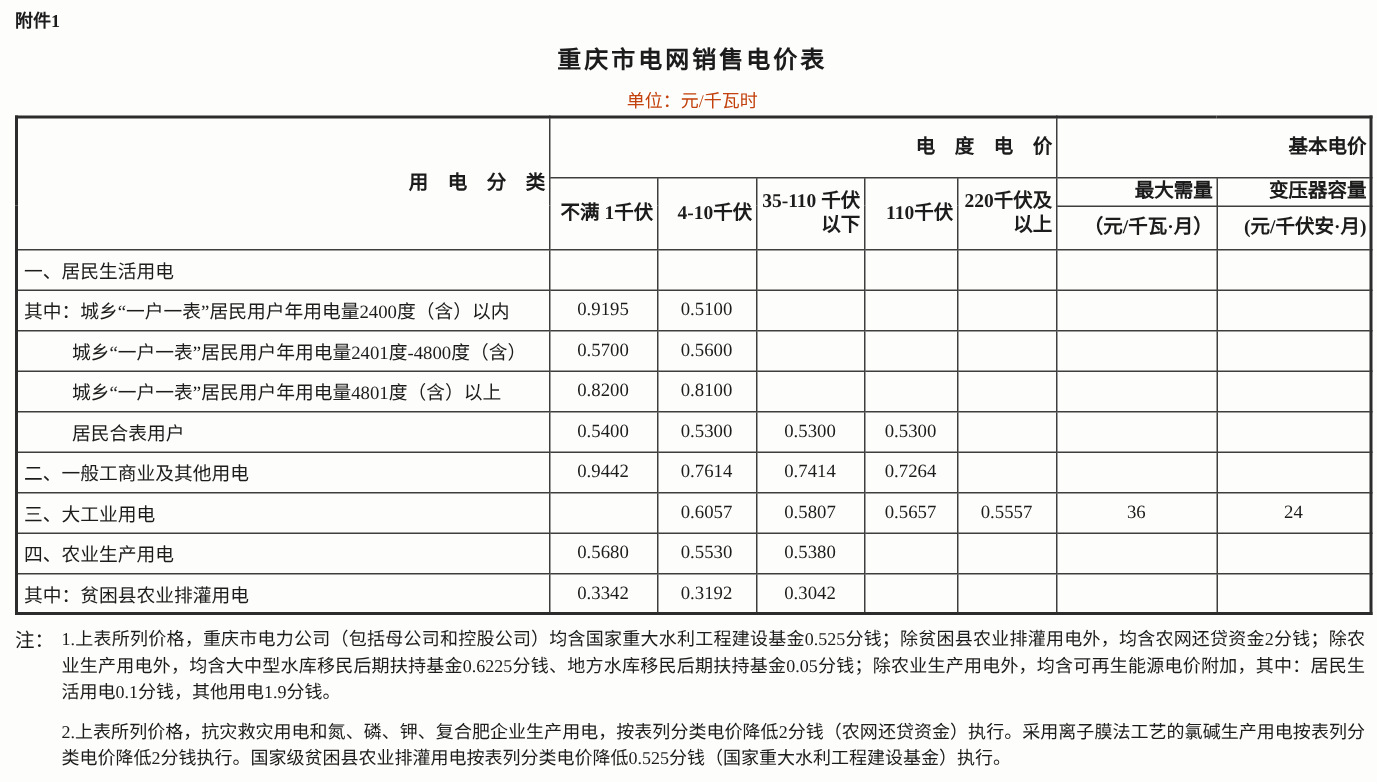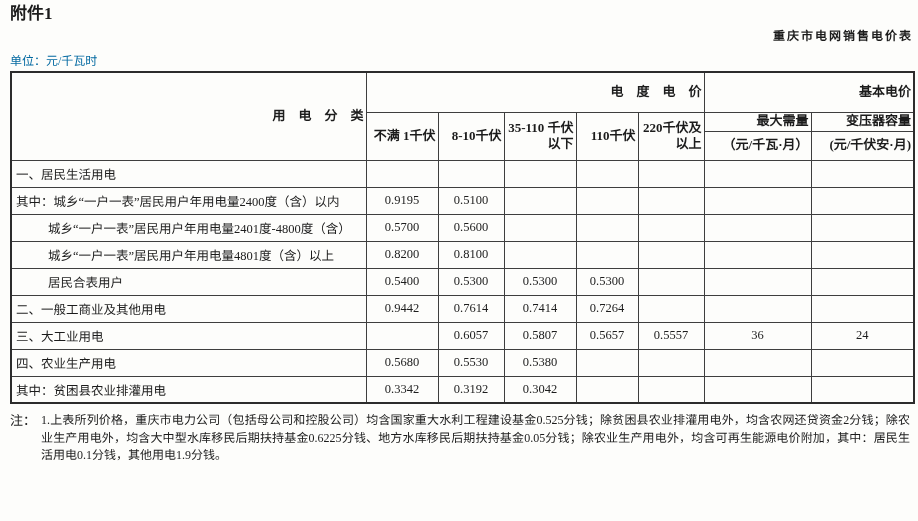--- a/index.html
+++ b/index.html
@@ -2,27 +2,27 @@
 <html lang="zh-CN"><head>
 <meta charset="utf-8">
 <style>
   html,body{margin:0;padding:0;}
   body{
     width:918px;height:521px;background:#fdfdfb;color:#1c1c1c;
     font-family:"Liberation Serif","DejaVu Serif",serif;
     overflow:hidden;
   }
   .page{padding:6px 5px 0 10px;}
-  .attachment{font-size:17px;font-weight:bold;line-height:16px;}
+  .attachment{font-size:12px;font-weight:bold;line-height:16px;}
   .title{
-    text-align:right;font-size:12px;font-weight:bold;
+    text-align:center;font-size:16px;font-weight:bold;
     letter-spacing:2px;margin:4px 0 7px;
   }
   .unit{
-    text-align:left;font-size:12px;color:#0369a1;
+    text-align:center;font-size:12px;color:#c2410c;
     width:903px;margin:0 0 2px 0;
   }
   table.price{
     border-collapse:collapse;table-layout:fixed;
     width:903px;border:2px solid #2c2c2c;
   }
   .price th,.price td{
     border:1px solid #3e3e3e;padding:0 2px;overflow:hidden;
     vertical-align:middle;
   }
@@ -62,21 +62,21 @@
         <col style="width:103px">
     </colgroup>
     <thead>
       <tr class="h1">
         <th rowspan="3">用　电　分　类</th>
         <th colspan="5">电　度　电　价</th>
         <th colspan="2">基本电价</th>
       </tr>
       <tr class="h2">
         <th rowspan="2">不满 1千伏</th>
-        <th rowspan="2">8-10千伏</th>
+        <th rowspan="2">4-10千伏</th>
         <th rowspan="2">35-110 千伏以下</th>
         <th rowspan="2">110千伏</th>
         <th rowspan="2">220千伏及以上</th>
         <th>最大需量</th>
         <th>变压器容量</th>
       </tr>
       <tr class="h3">
         <th>（元/千瓦·月）</th>
         <th>(元/千伏安·月)</th>
       </tr>
@@ -172,15 +172,16 @@
         <td class="val"></td>
         <td class="val"></td>
       </tr>
     </tbody>
   </table>
 
   <div class="notes">
     <span class="note-marker">注：</span>
     <div class="note-body">
       <p>1.上表所列价格，重庆市电力公司（包括母公司和控股公司）均含国家重大水利工程建设基金0.525分钱；除贫困县农业排灌用电外，均含农网还贷资金2分钱；除农业生产用电外，均含大中型水库移民后期扶持基金0.6225分钱、地方水库移民后期扶持基金0.05分钱；除农业生产用电外，均含可再生能源电价附加，其中：居民生活用电0.1分钱，其他用电1.9分钱。</p>
+      <p>2.上表所列价格，抗灾救灾用电和氮、磷、钾、复合肥企业生产用电，按表列分类电价降低2分钱（农网还贷资金）执行。采用离子膜法工艺的氯碱生产用电按表列分类电价降低2分钱执行。国家级贫困县农业排灌用电按表列分类电价降低0.525分钱（国家重大水利工程建设基金）执行。</p>
     </div>
   </div>
 </div>
 
 </body></html>

